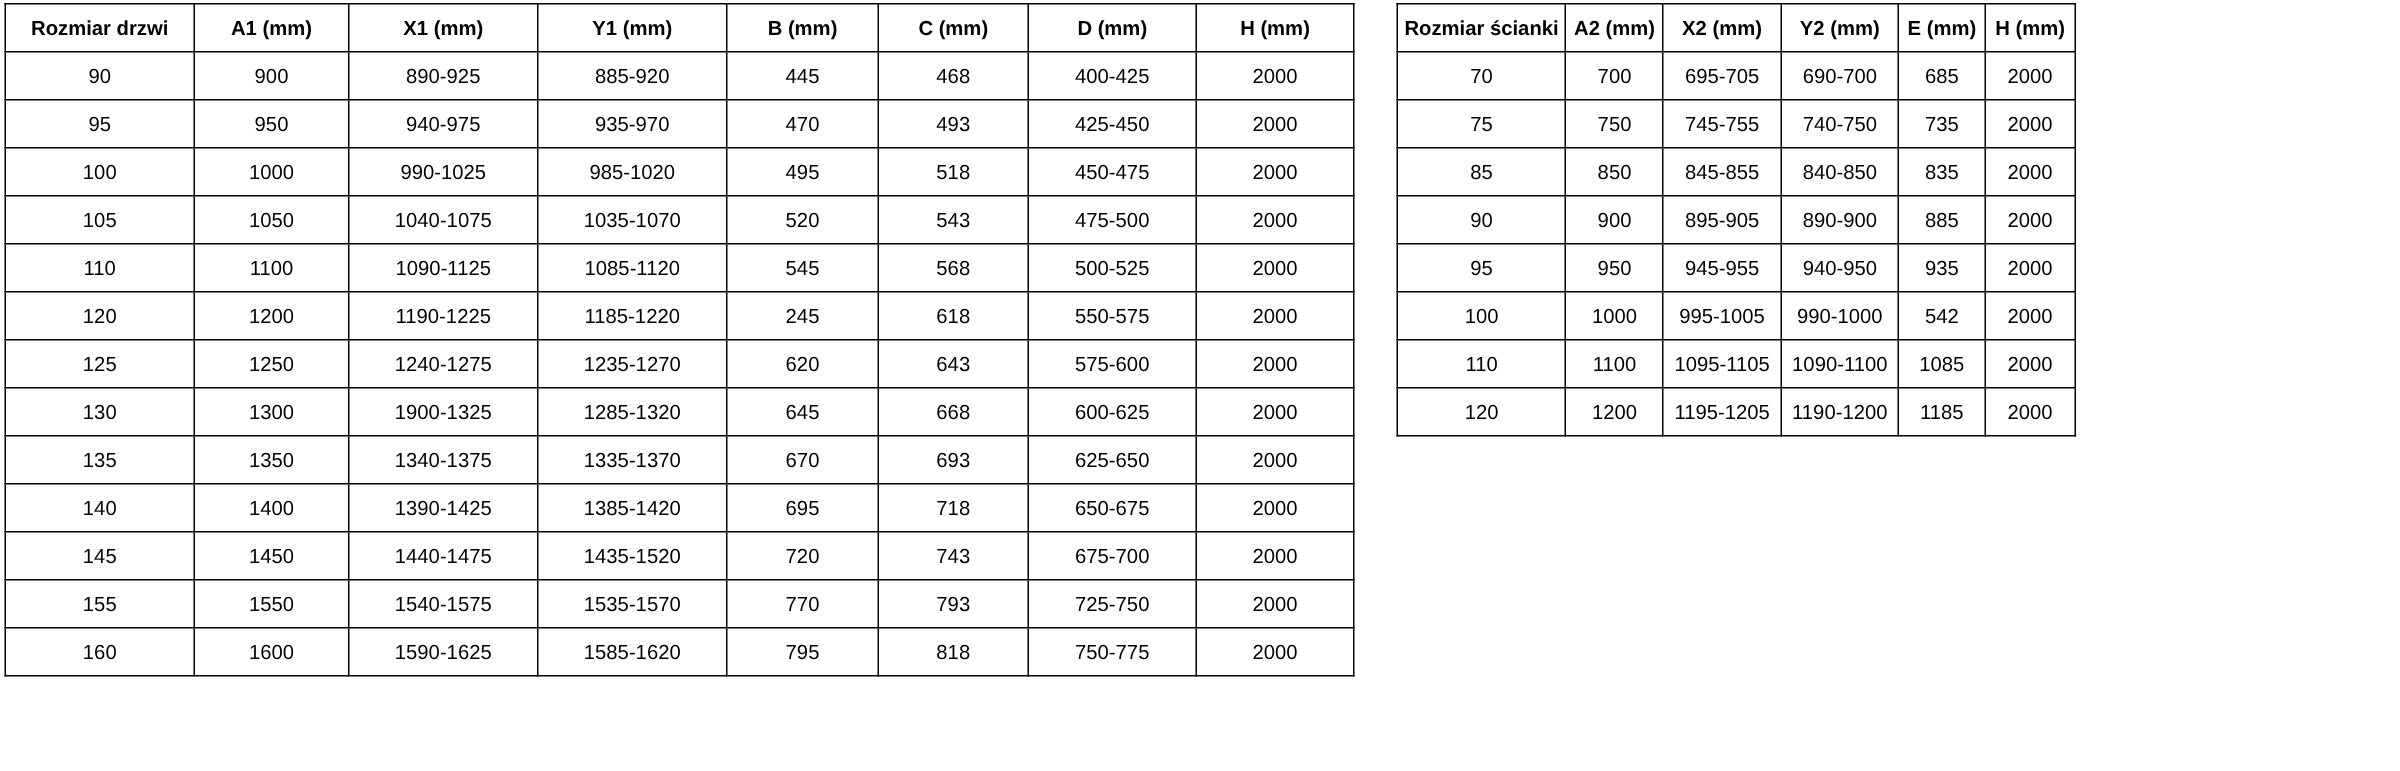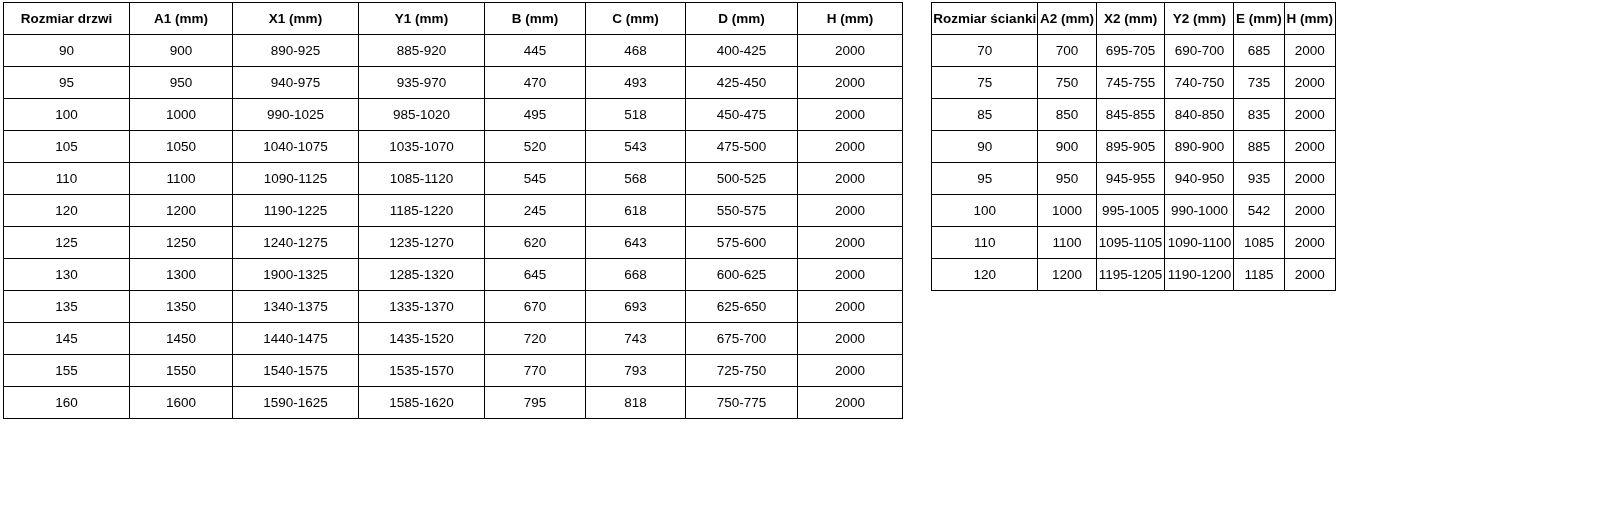--- a/index.html
+++ b/index.html
@@ -11,20 +11,21 @@
     width: 1600px;
     height: 514px;
     font-family: "Liberation Sans", sans-serif;
     color: #000000;
     overflow: hidden;
   }
   .page {
     position: relative;
     width: 1336px;
     height: 514px;
+    padding-left: 48px;
   }
   .table-wrap {
     position: absolute;
   }
   #doors-table-wrap {
     left: 3px;
     top: 2px;
   }
   #wall-table-wrap {
     left: 931px;
@@ -183,20 +184,30 @@
             <td>135</td>
             <td>1350</td>
             <td>1340-1375</td>
             <td>1335-1370</td>
             <td>670</td>
             <td>693</td>
             <td>625-650</td>
             <td>2000</td>
           </tr>
           <tr>
+            <td>140</td>
+            <td>1400</td>
+            <td>1390-1425</td>
+            <td>1385-1420</td>
+            <td>695</td>
+            <td>718</td>
+            <td>650-675</td>
+            <td>2000</td>
+          </tr>
+          <tr>
             <td>145</td>
             <td>1450</td>
             <td>1440-1475</td>
             <td>1435-1520</td>
             <td>720</td>
             <td>743</td>
             <td>675-700</td>
             <td>2000</td>
           </tr>
           <tr>

